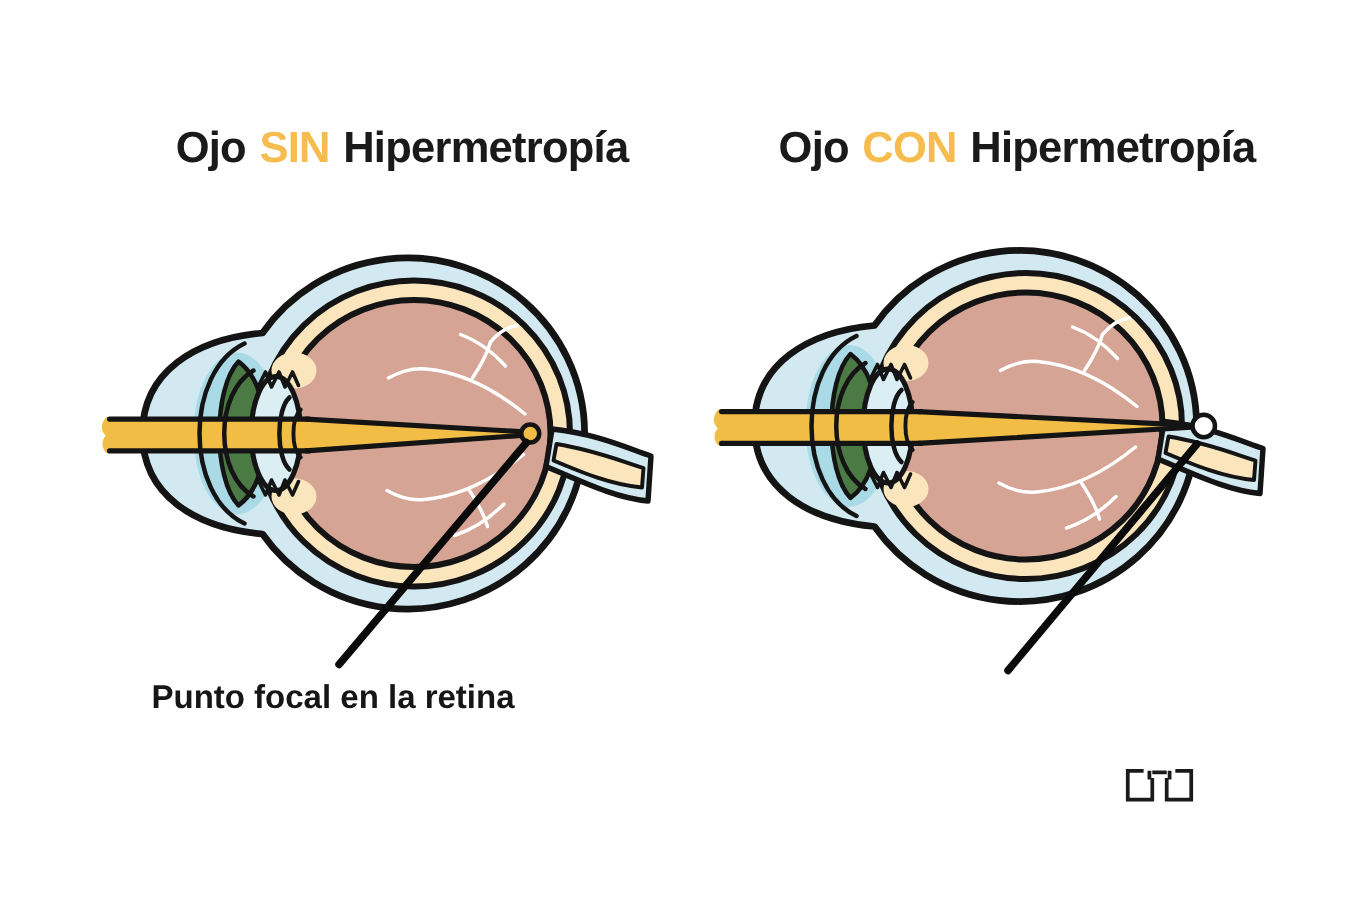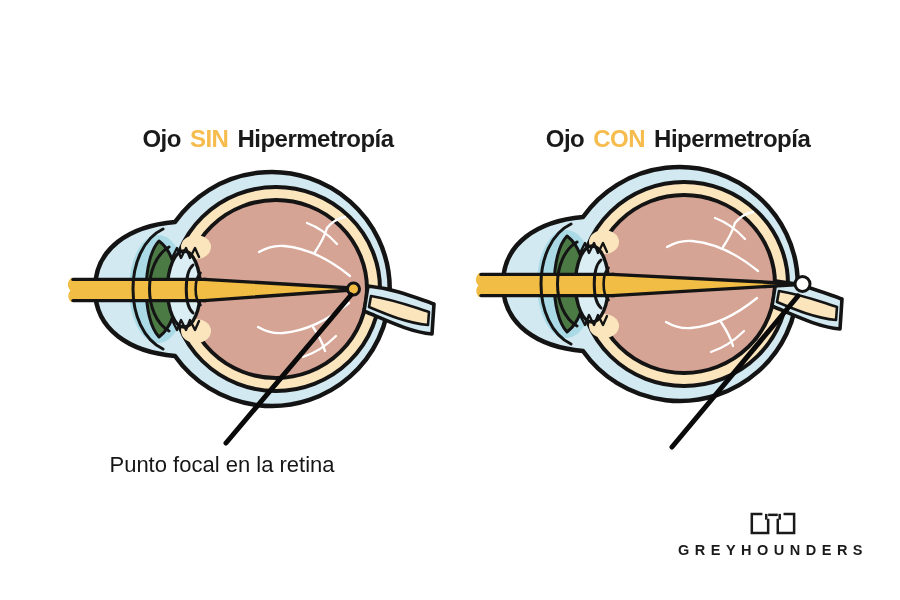--- a/index.html
+++ b/index.html
@@ -11,31 +11,31 @@
   }
   .canvas{position:absolute;inset:0;}
   svg{display:block;}
   .diagram-svg{position:absolute;left:0;top:0;}
 
   
   .title{
     position:absolute;top:83px;
     transform:translateX(-50%);
     display:flex;gap:9px;justify-content:center;align-items:baseline;
-    font-size:24px;font-weight:bold;letter-spacing:-0.5px;
+    font-size:29px;font-weight:bold;letter-spacing:-0.5px;
     color:var(--title-text);white-space:nowrap;text-align:right;
   }
   .title-left{left:268px;}
   .title-right{left:678px;}
-  .title .accent{color:var(--accent-orange);margin-top:42px;}
+  .title .accent{color:var(--accent-orange);}
 
   .caption{
     position:absolute;top:452px;
     transform:translateX(-50%);
-    font-size:22px;color:#161616;white-space:nowrap;
+    font-size:22px;color:#161616;white-space:nowrap;font-weight:bold;
   }
   .caption-left{left:222px;}
   .caption-right{left:616px;}
 
   
   .logo{
     position:absolute;left:773px;top:511px;
     transform:translateX(-50%);
     text-align:center;color:var(--title-text);
   }
@@ -153,16 +153,15 @@
   <div class="logo">
     <svg class="glasses" width="50" height="25" viewBox="0 0 50 26">
       <g stroke="#1a1a1a" stroke-width="2.6" fill="none">
         <path d="M 14 3 H 3 V 23 H 20 V 8"></path>
         <path d="M 18 3 V 9"></path>
         <path d="M 20 4 H 30"></path>
         <path d="M 36 3 H 47 V 23 H 30 V 8"></path>
         <path d="M 32 3 V 9"></path>
       </g>
     </svg>
-    <div class="brand-name">GREYHOUNDERS</div>
   </div>
 
 </div>
 
 </body></html>

